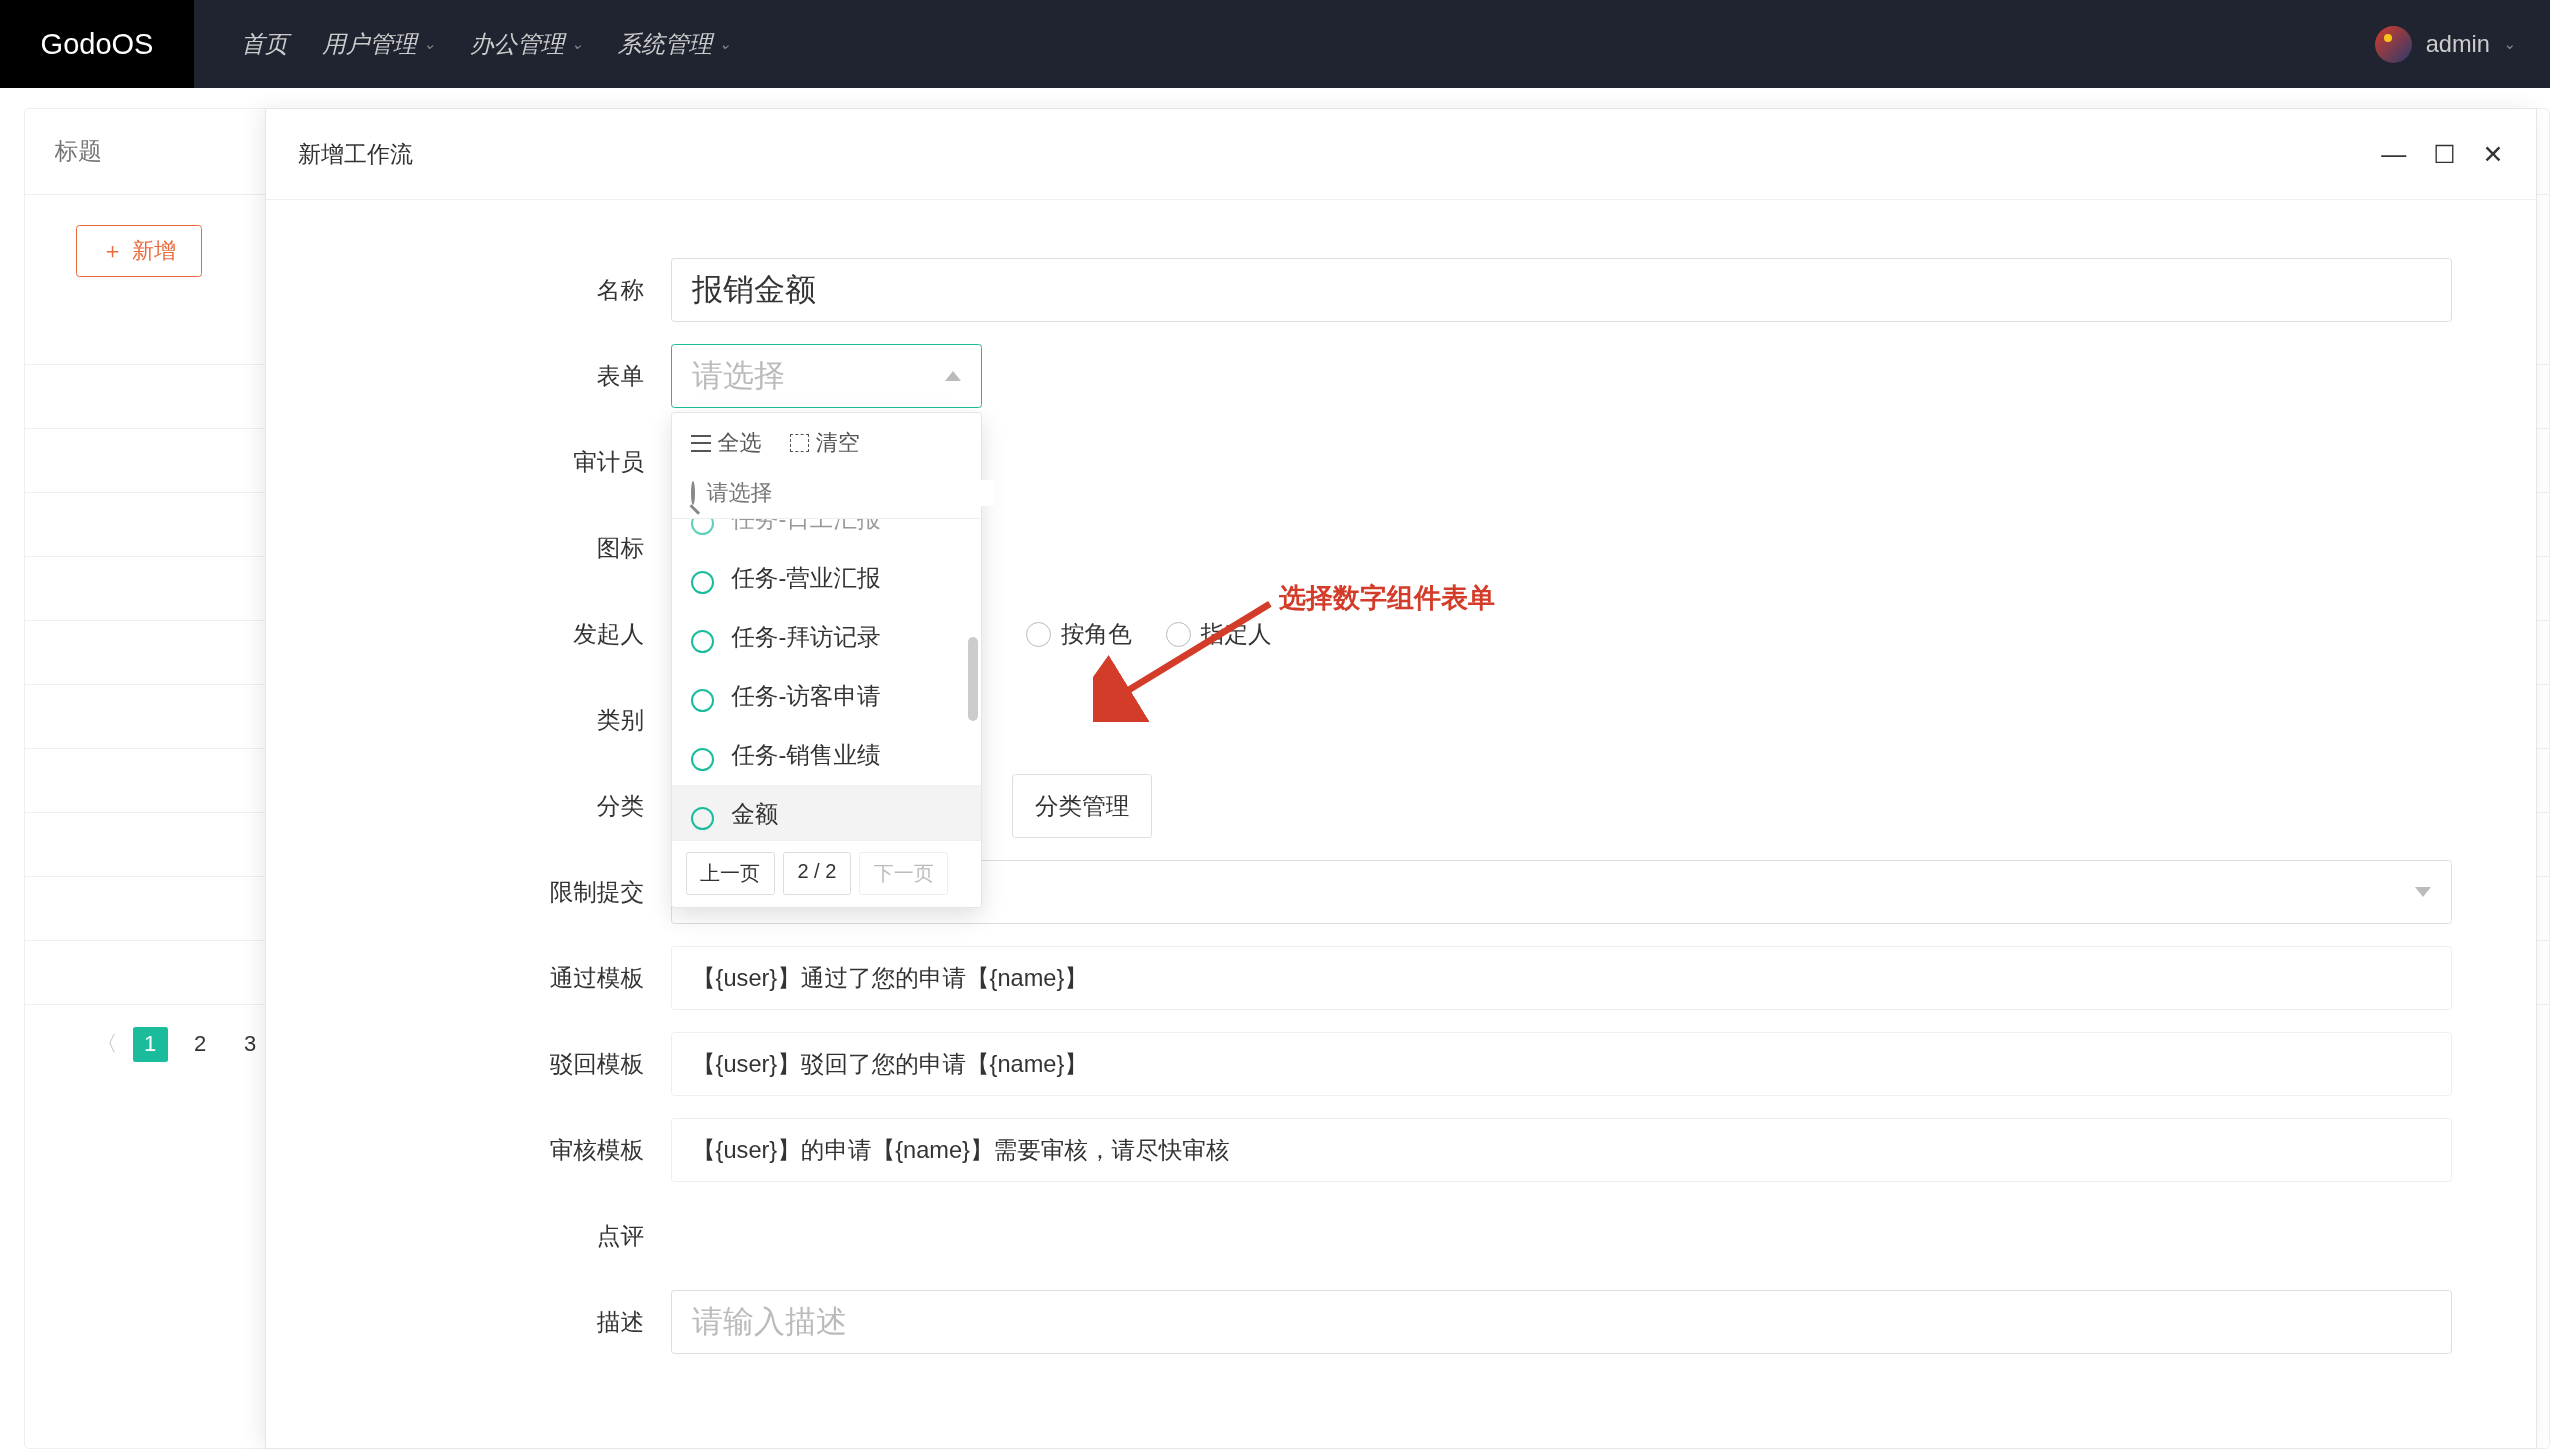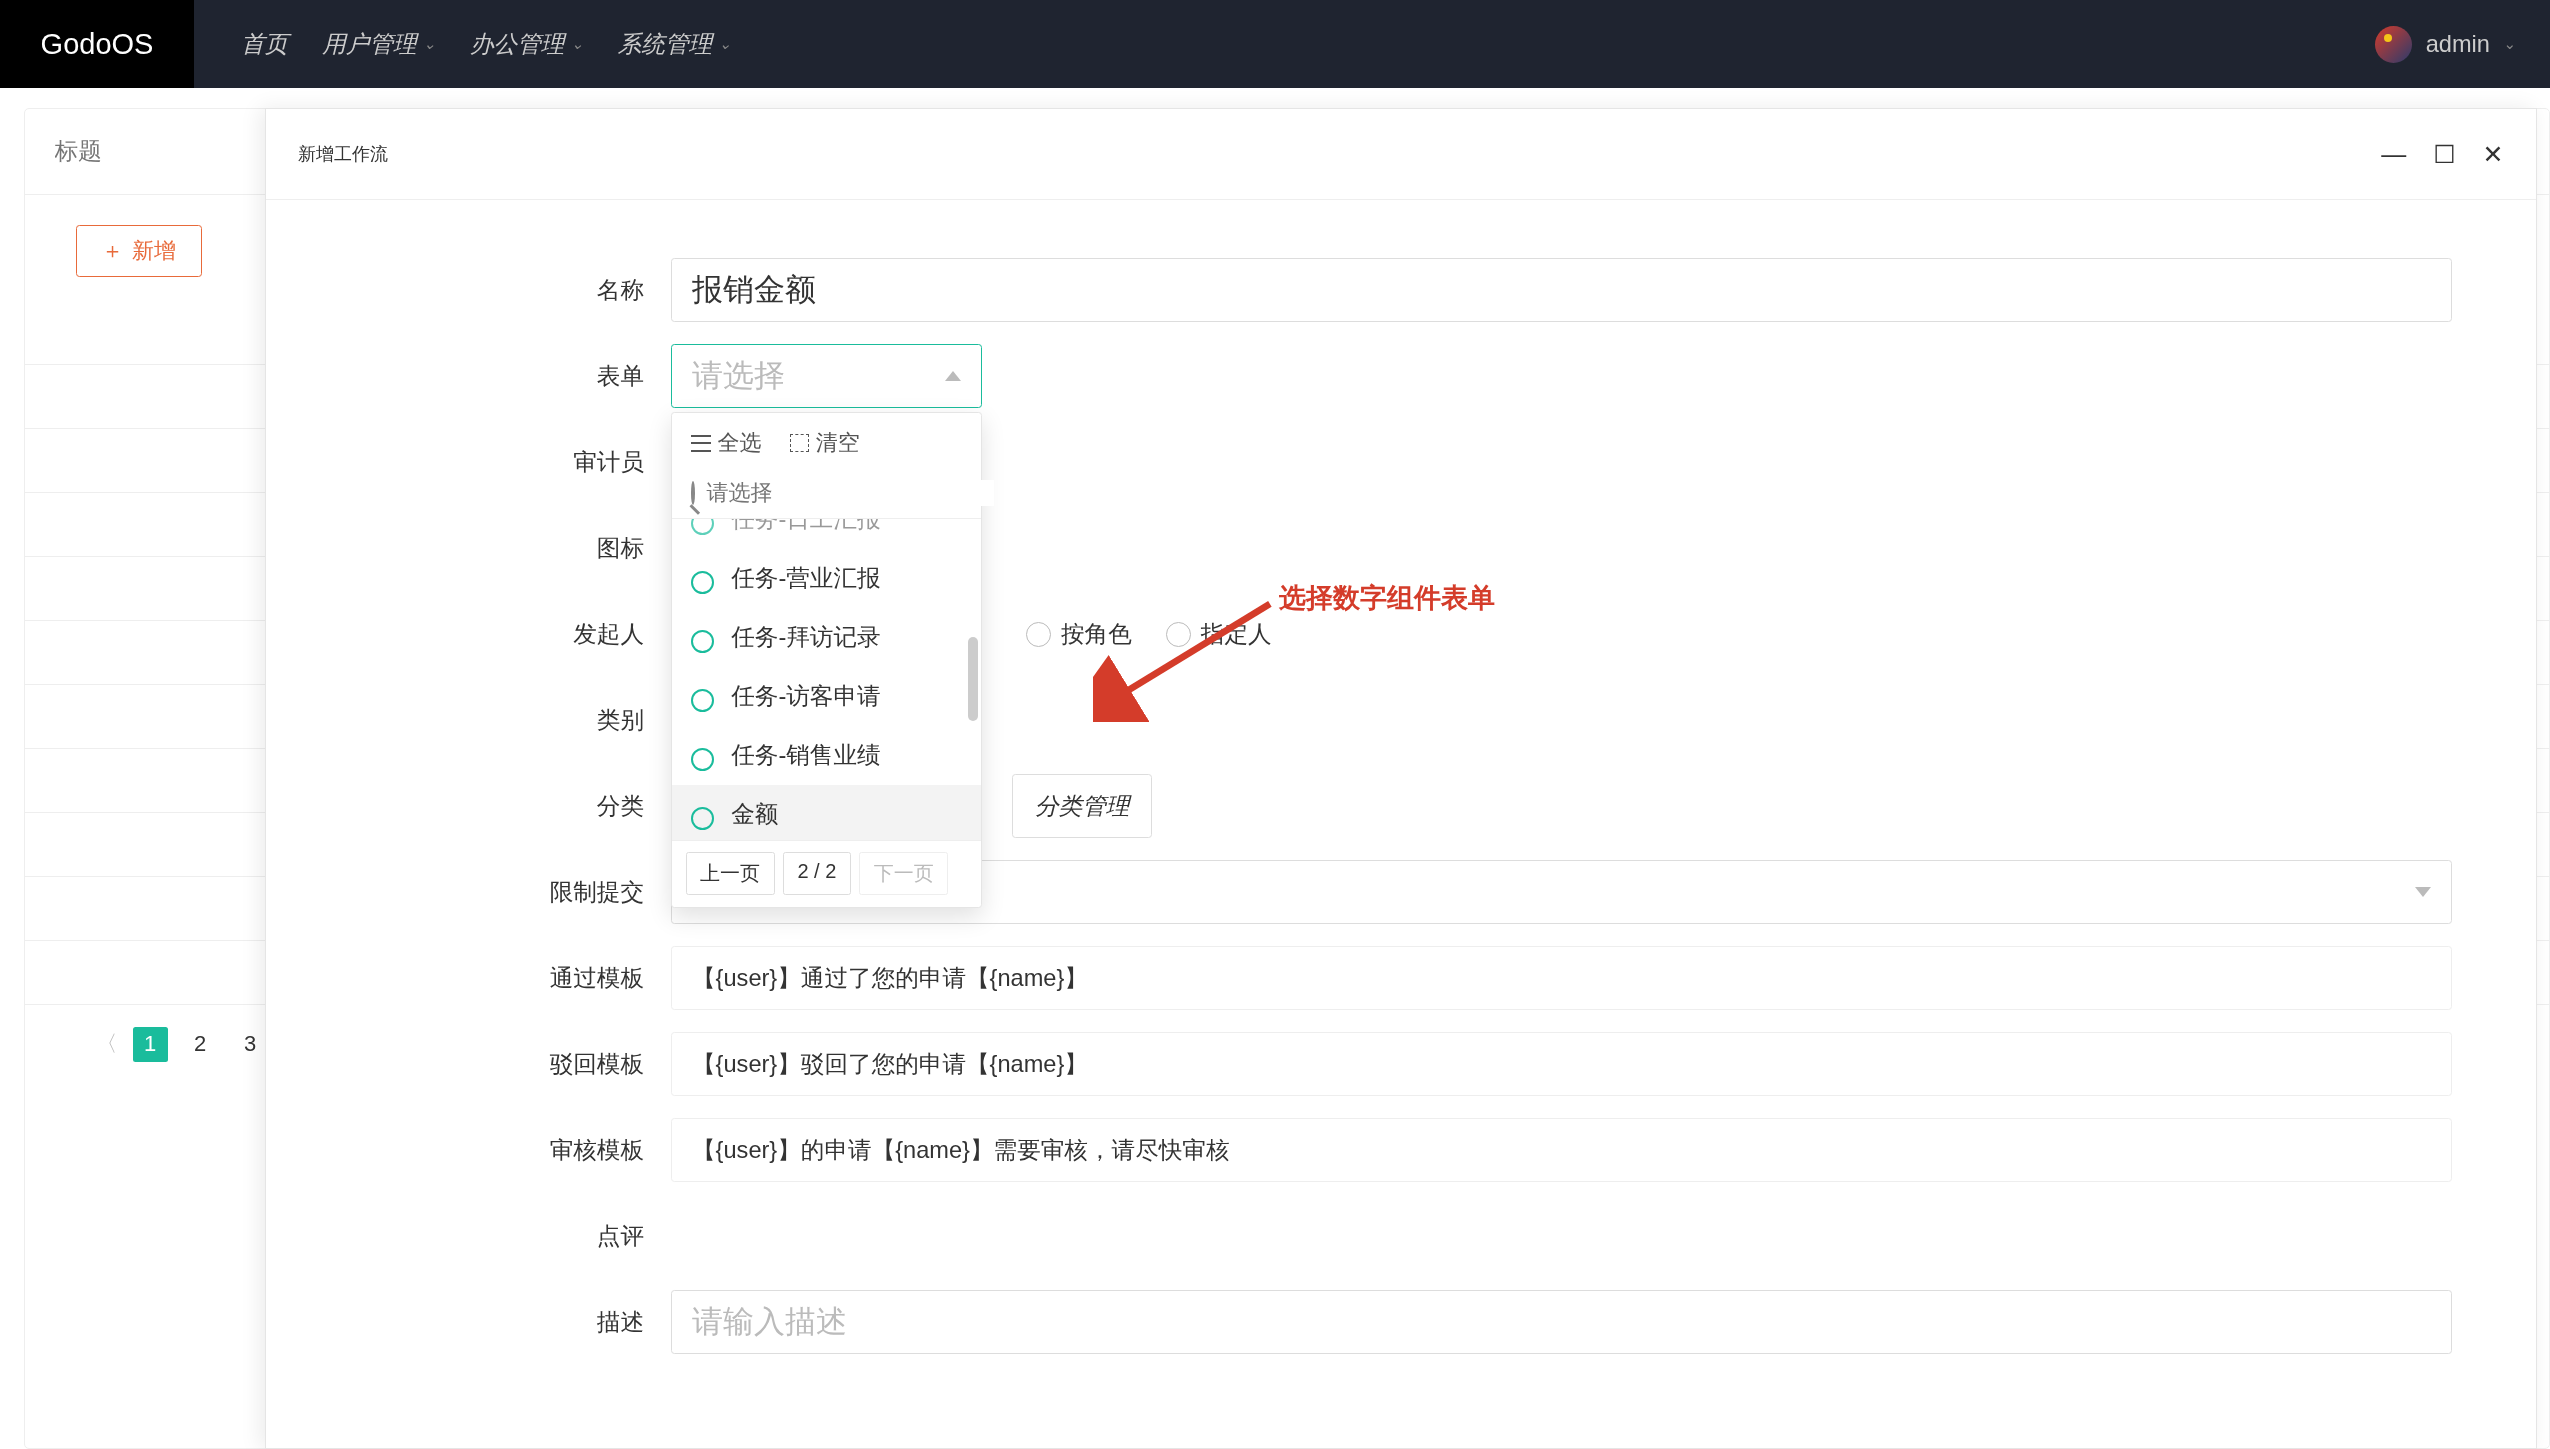--- a/index.html
+++ b/index.html
@@ -106,21 +106,21 @@
     border: 0.8px solid #e5e5e5;
     box-shadow: -5px 0 20px rgba(0,0,0,.08);
   }
   .modal-header {
     height: 91px;
     display: flex;
     align-items: center;
     padding: 0 32px;
     border-bottom: 0.8px solid #eee;
   }
-  .modal-title { font-size: 18px; font-weight: 500; }
+  .modal-title { font-size: 23px; font-weight: 500; }
   .modal-ctrls { margin-left: auto; display: flex; gap: 27px; font-size: 25px; color:#333; }
   .modal-ctrls span { cursor:pointer; }
 
   .form {
     padding: 47px 84px 0 0;
   }
   .form-row {
     display: flex;
     align-items: center;
     min-height: 86px;
@@ -156,21 +156,20 @@
   .midline-btn {
     height: 64px;
     border: 0.8px solid #ddd;
     padding: 0 22px;
     border-radius: 3.4px;
     margin-left: 20px;
     display: inline-flex;
     align-items: center;
     cursor: pointer;
     font-size: 23.6px;
-    font-style: italic;
   }
 
   .radio-row { display:flex; align-items:center; gap:34px; }
   .radio { display:flex; align-items:center; gap:10px; cursor:pointer; font-size: 23.6px; }
   .radio .dot { width:25px; height:25px; border:1.7px solid #bbb; border-radius:50%; display:flex; align-items:center; justify-content:center; }
   .radio.checked .dot { border-color:#1abc9c; }
   .radio.checked .dot::after { content:""; width:11.8px; height:11.8px; background:#1abc9c; border-radius:50%; }
   .radio.checked { color:#1abc9c; }
 
   .tpl-row .fcontrol { padding-left: 20px; font-size: 23.6px; border:0.8px solid #eee; border-radius:3.4px; height:64px; display:flex; align-items:center;}

